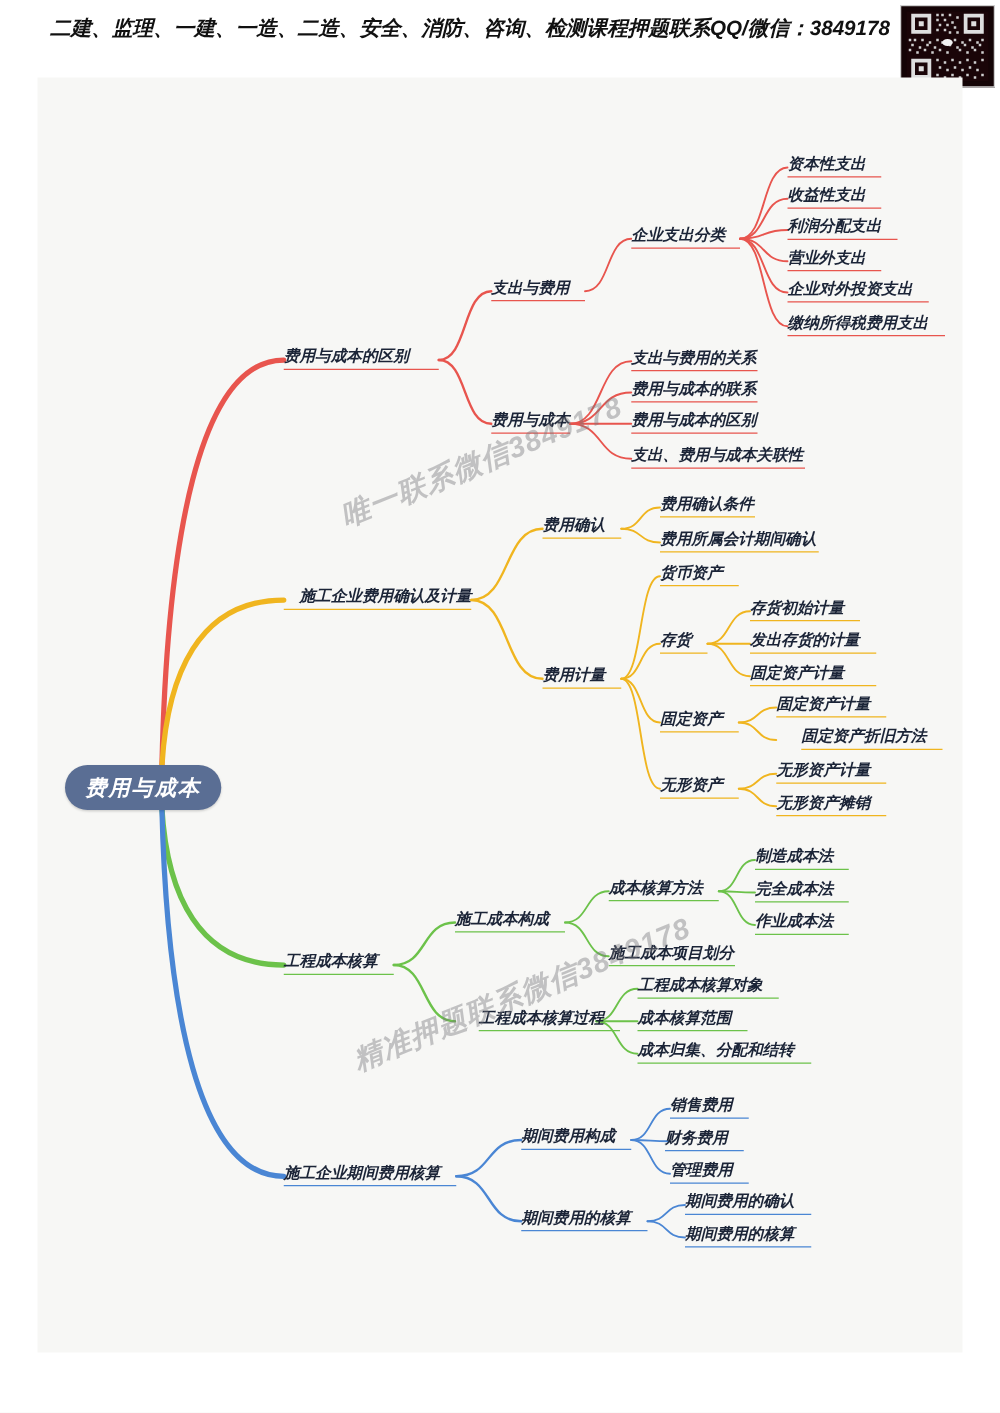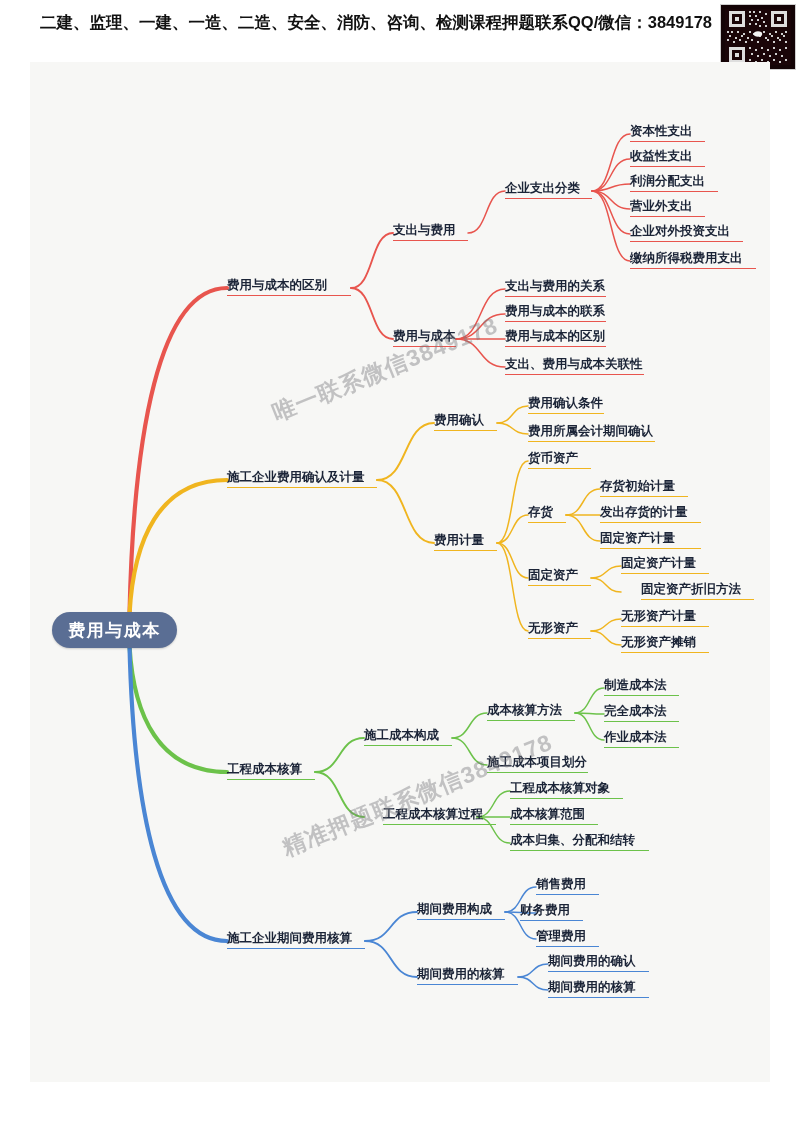--- a/index.html
+++ b/index.html
@@ -3,21 +3,21 @@
 <meta charset="utf-8">
 <style>
   html,body{margin:0;padding:0;}
   body{
     width:800px;height:1130px;
     background:#ffffff;
     font-family:"Liberation Sans","DejaVu Sans",sans-serif;
     overflow:hidden;
     position:relative;
   }
-  #stage{position:absolute;inset:0;width:800px;height:1106px;}
+  #stage{position:absolute;inset:0;width:800px;height:1106px;font-style:italic;}
 
   
   .header{
     position:absolute;left:0;top:0;width:800px;height:62px;
     background:#ffffff;
   }
   .header-text{
     position:absolute;left:40px;top:12px;
     font-size:16.5px;font-weight:700;color:#111111;
     letter-spacing:0px;white-space:nowrap;
@@ -240,21 +240,21 @@
       <div class="node n3" style="left: 630px; top: 150px; border-bottom: 1.6px solid rgb(232, 85, 78); min-width: 75px;">收益性支出</div>
       <div class="node n3" style="left: 630px; top: 175px; border-bottom: 1.6px solid rgb(232, 85, 78); min-width: 88px;">利润分配支出</div>
       <div class="node n3" style="left: 630px; top: 200px; border-bottom: 1.6px solid rgb(232, 85, 78); min-width: 75px;">营业外支出</div>
       <div class="node n3" style="left: 630px; top: 225px; border-bottom: 1.6px solid rgb(232, 85, 78); min-width: 113px;">企业对外投资支出</div>
       <div class="node n3" style="left: 630px; top: 252px; border-bottom: 1.6px solid rgb(232, 85, 78); min-width: 126px;">缴纳所得税费用支出</div>
       <div class="node n2" style="left: 393px; top: 330px; border-bottom: 1.6px solid rgb(232, 85, 78); min-width: 63px;">费用与成本</div>
       <div class="node n3" style="left: 505px; top: 280px; border-bottom: 1.6px solid rgb(232, 85, 78); min-width: 101px;">支出与费用的关系</div>
       <div class="node n3" style="left: 505px; top: 305px; border-bottom: 1.6px solid rgb(232, 85, 78); min-width: 101px;">费用与成本的联系</div>
       <div class="node n3" style="left: 505px; top: 330px; border-bottom: 1.6px solid rgb(232, 85, 78); min-width: 101px;">费用与成本的区别</div>
       <div class="node n3" style="left: 505px; top: 358px; border-bottom: 1.6px solid rgb(232, 85, 78); min-width: 139px;">支出、费用与成本关联性</div>
-      <div class="node n1" style="left: 227px; top: 471px; border-bottom: 1.6px solid rgb(240, 181, 31); min-width: 150px;">施工企业费用确认及计量</div>
+      <div class="node n1" style="left: 227px; top: 471px; border-bottom: 1.6px solid rgb(240, 181, 31); min-width: 150px; text-align: right;">施工企业费用确认及计量</div>
       <div class="node n2" style="left: 434px; top: 414px; border-bottom: 1.6px solid rgb(240, 181, 31); min-width: 63px;">费用确认</div>
       <div class="node n3" style="left: 528px; top: 397px; border-bottom: 1.6px solid rgb(240, 181, 31); min-width: 76px;">费用确认条件</div>
       <div class="node n3" style="left: 528px; top: 425px; border-bottom: 1.6px solid rgb(240, 181, 31); min-width: 127px;">费用所属会计期间确认</div>
       <div class="node n2" style="left: 434px; top: 534px; border-bottom: 1.6px solid rgb(240, 181, 31); min-width: 63px;">费用计量</div>
       <div class="node n3" style="left: 528px; top: 452px; border-bottom: 1.6px solid rgb(240, 181, 31); min-width: 63px;">货币资产</div>
       <div class="node n3" style="left: 528px; top: 506px; border-bottom: 1.6px solid rgb(240, 181, 31); min-width: 38px;">存货</div>
       <div class="node n3" style="left: 600px; top: 480px; border-bottom: 1.6px solid rgb(240, 181, 31); min-width: 88px;">存货初始计量</div>
       <div class="node n3" style="left: 600px; top: 506px; border-bottom: 1.6px solid rgb(240, 181, 31); min-width: 101px;">发出存货的计量</div>
       <div class="node n3" style="left: 600px; top: 532px; border-bottom: 1.6px solid rgb(240, 181, 31); min-width: 101px;">固定资产计量</div>
       <div class="node n3" style="left: 528px; top: 569px; border-bottom: 1.6px solid rgb(240, 181, 31); min-width: 63px;">固定资产</div>
@@ -270,21 +270,21 @@
       <div class="node n3" style="left: 604px; top: 705px; border-bottom: 1.6px solid rgb(108, 194, 74); min-width: 75px;">完全成本法</div>
       <div class="node n3" style="left: 604px; top: 731px; border-bottom: 1.6px solid rgb(108, 194, 74); min-width: 75px;">作业成本法</div>
       <div class="node n3" style="left: 487px; top: 756px; border-bottom: 1.6px solid rgb(108, 194, 74); min-width: 101px;">施工成本项目划分</div>
       <div class="node n2" style="left: 383px; top: 808px; border-bottom: 1.6px solid rgb(108, 194, 74); min-width: 113px;">工程成本核算过程</div>
       <div class="node n3" style="left: 510px; top: 782px; border-bottom: 1.6px solid rgb(108, 194, 74); min-width: 113px;">工程成本核算对象</div>
       <div class="node n3" style="left: 510px; top: 808px; border-bottom: 1.6px solid rgb(108, 194, 74); min-width: 88px;">成本核算范围</div>
       <div class="node n3" style="left: 510px; top: 834px; border-bottom: 1.6px solid rgb(108, 194, 74); min-width: 139px;">成本归集、分配和结转</div>
       <div class="node n1" style="left: 227px; top: 932px; border-bottom: 1.6px solid rgb(74, 134, 212); min-width: 138px;">施工企业期间费用核算</div>
       <div class="node n2" style="left: 417px; top: 903px; border-bottom: 1.6px solid rgb(74, 134, 212); min-width: 88px;">期间费用构成</div>
       <div class="node n3" style="left: 536px; top: 878px; border-bottom: 1.6px solid rgb(74, 134, 212); min-width: 63px;">销售费用</div>
-      <div class="node n3" style="left: 520px; top: 904px; border-bottom: 1.6px solid rgb(74, 134, 212); min-width: 63px;">财务费用</div>
+      <div class="node n3" style="left: 532px; top: 904px; border-bottom: 1.6px solid rgb(74, 134, 212); min-width: 63px;">财务费用</div>
       <div class="node n3" style="left: 536px; top: 930px; border-bottom: 1.6px solid rgb(74, 134, 212); min-width: 63px;">管理费用</div>
       <div class="node n2" style="left: 417px; top: 968px; border-bottom: 1.6px solid rgb(74, 134, 212); min-width: 101px;">期间费用的核算</div>
       <div class="node n3" style="left: 548px; top: 955px; border-bottom: 1.6px solid rgb(74, 134, 212); min-width: 101px;">期间费用的确认</div>
       <div class="node n3" style="left: 548px; top: 981px; border-bottom: 1.6px solid rgb(74, 134, 212); min-width: 101px;">期间费用的核算</div>
       <div class="wm" style="left: 268px; top: 400px; transform: rotate(-22deg);">唯一联系微信3849178</div>
       <div class="wm" style="left: 278px; top: 835px; transform: rotate(-22deg);">精准押题联系微信3849178</div>
     </div>
 
 
 </div>

